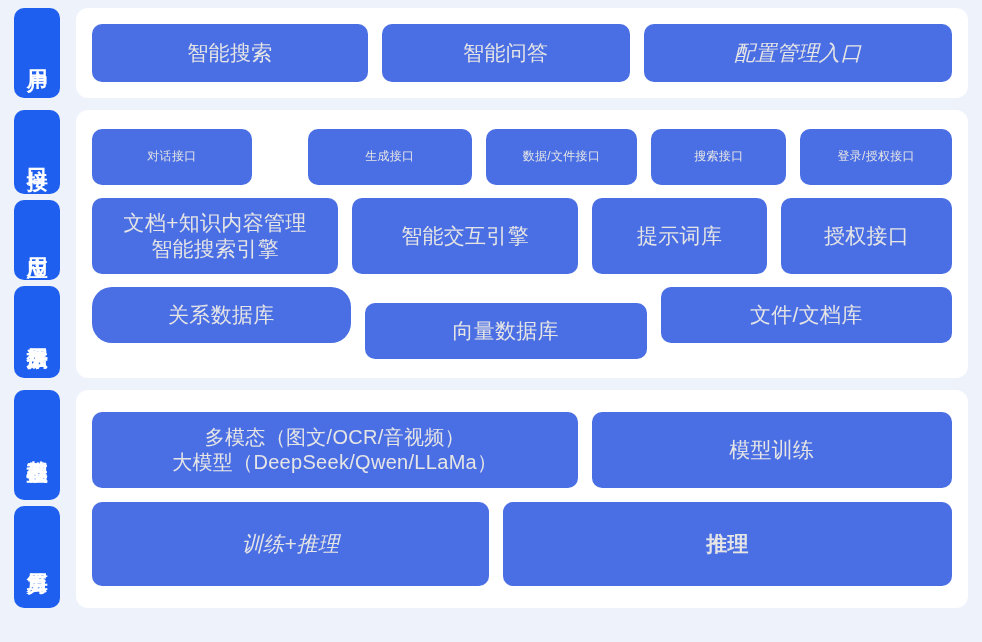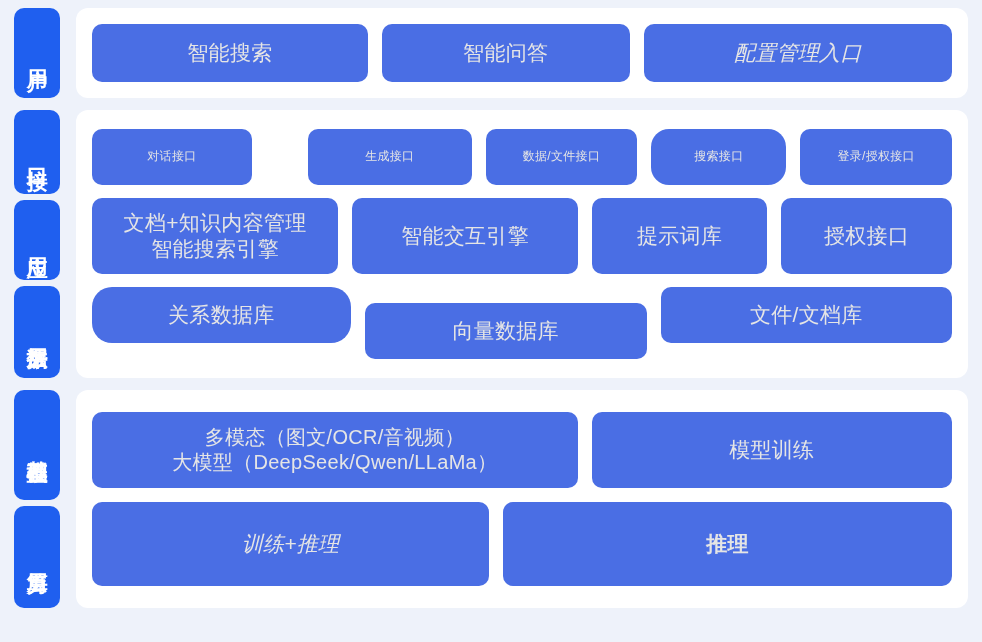--- a/index.html
+++ b/index.html
@@ -110,21 +110,21 @@
   #section-base .row-compute .cell { height: 84px; }
 
   
   .w-smart-search   { flex: 275 1 0; }
   .w-smart-qa       { flex: 245 1 0; }
   .w-config-entry   { flex: 310 1 0; font-style: italic; }
 
   .w-dialog-api     { flex: 170 1 0; }
   .w-generate-api   { flex: 175 1 0; margin-left: 42px; }
   .w-datafile-api   { flex: 160 1 0; }
-  .w-search-api     { flex: 140 1 0; border-radius: 18px; }
+  .w-search-api     { flex: 140 1 0; }
   .w-auth-api       { flex: 160 1 0; }
 
   .w-doc-km         { flex: 255 1 0; }
   .w-interact-engine{ flex: 232 1 0; text-align: right; }
   .w-prompt-lib     { flex: 175 1 0; text-align: center; }
   .w-authz-mgmt     { flex: 170 1 0; }
 
   .w-rdb            { flex: 255 1 0; border-radius: 20px; }
   .w-vdb            { flex: 280 1 0; margin-top: 16px; }
   .w-filedb         { flex: 290 1 0; }

